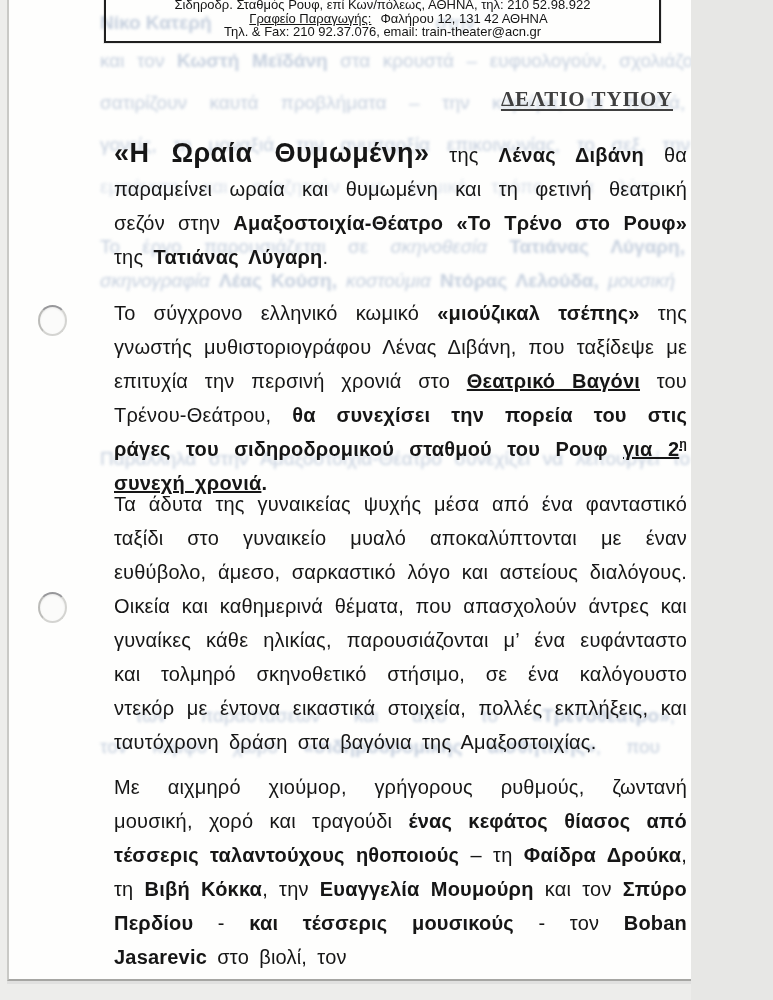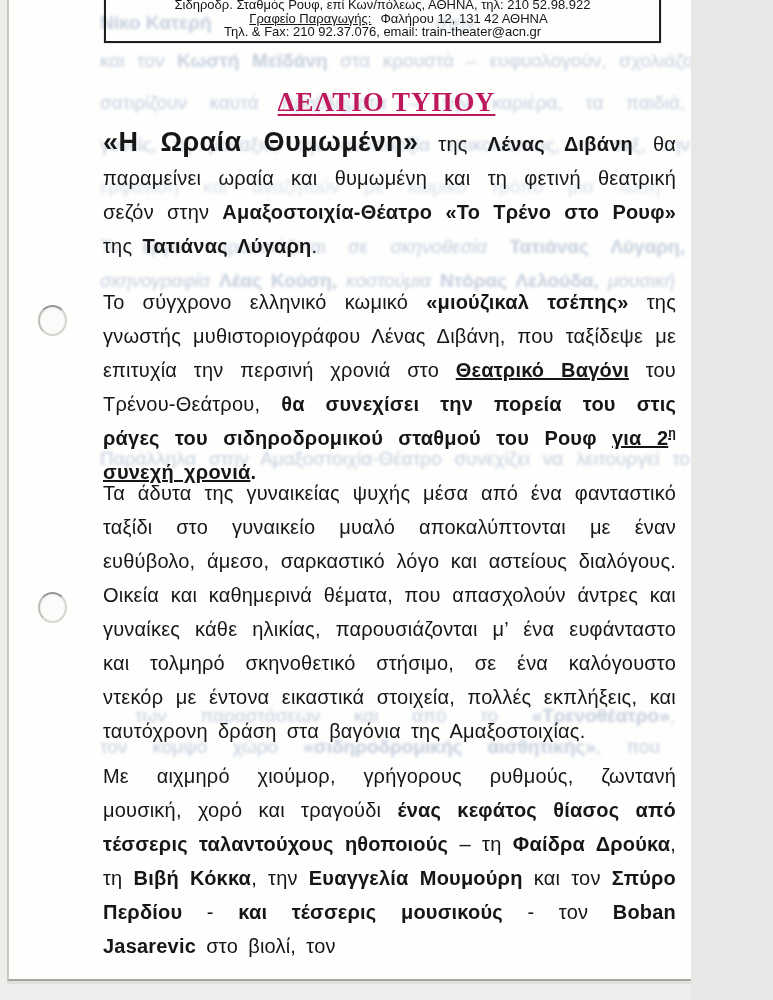--- a/index.html
+++ b/index.html
@@ -19,25 +19,25 @@
   
   .contact-box{position:absolute;left:104px;top:-13px;width:541px;z-index:2;
                border:2px solid #1f1f1f;background:transparent;
                padding:9px 6px 2px 6px;text-align:center;
                font-size:13px;line-height:13.5px;color:#141414;
                box-shadow:0 0 0 1px rgba(0,0,0,.08);}
   .contact-box .u-label{text-decoration:underline;padding-left:32px;}
   .contact-box .after-label{margin-left:9px;}
   
   .print-layer{position:absolute;inset:0;z-index:2;}
-  .doc-title{position:absolute;left:100px;top:87px;width:573px;text-align:center;
-             font-family:"Liberation Serif",serif;font-weight:bold;font-size:27px;
-             letter-spacing:1px;color:#be185d;
+  .doc-title{position:absolute;left:100px;top:87px;width:573px;text-align:right;
+             font-family:"Liberation Serif",serif;font-weight:bold;font-size:21px;
+             letter-spacing:1px;color:#404040;
              text-decoration:underline;text-decoration-thickness:2px;text-underline-offset:3px;}
-  .para{position:absolute;left:100px;width:573px;margin:3px;
+  .para{position:absolute;left:100px;width:573px;margin:14px;
         font-size:20px;line-height:34px;letter-spacing:.2px;word-spacing:4.5px;
         color:#161616;text-align:justify;}
   .para .b{font-weight:bold;}
   .para .u{text-decoration:underline;text-decoration-thickness:1.5px;}
   .para .i{}
   .para .h{font-size:27px;font-weight:bold;letter-spacing:.4px;}
   .para sup{font-size:.62em;line-height:0;vertical-align:super;}
   .p1{top:122px;}
   .p2{top:282px;}
   .p3{top:473px;}

